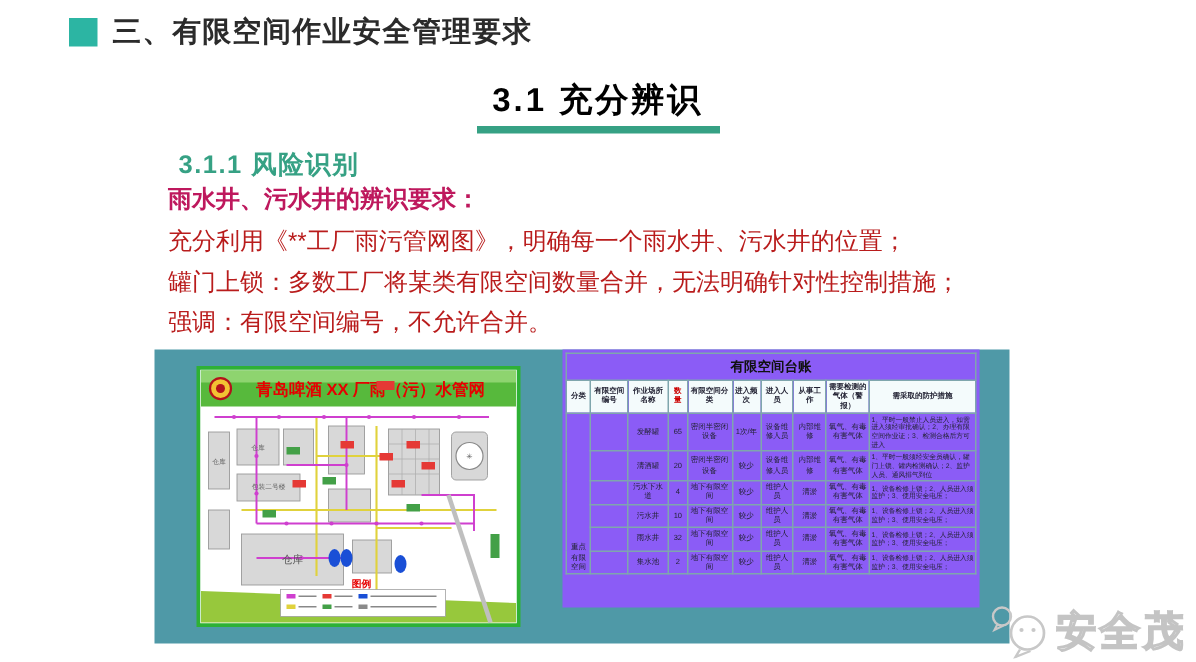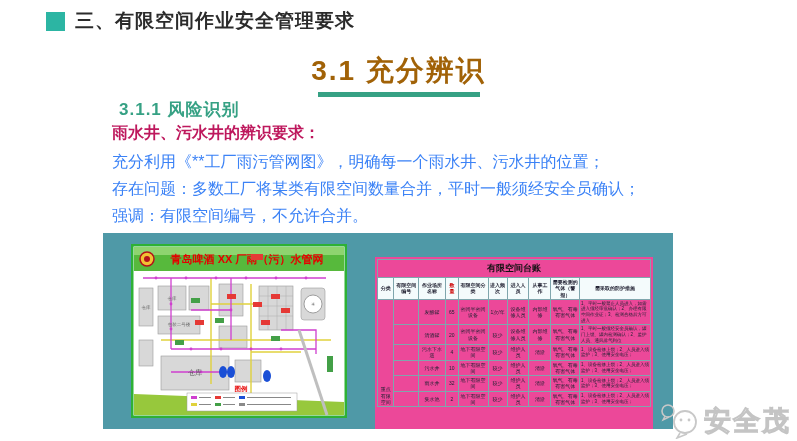--- a/index.html
+++ b/index.html
@@ -6,36 +6,36 @@
   body{font-family:"Liberation Sans","DejaVu Sans",sans-serif;background:#fff;}
   .slide{position:relative;width:797px;height:441px;background:#ffffff;overflow:hidden;}
 
   
   .title-row{position:absolute;left:46px;top:8px;display:flex;align-items:center;}
   .accent-square{width:19px;height:19px;background:#2cb5a3;margin-right:10px;}
   .slide-title{font-size:19px;font-weight:bold;color:#2b2b2b;letter-spacing:1px;}
 
   
   .section-wrap{position:absolute;left:0;top:52px;width:100%;text-align:center;}
-  .section-heading{display:inline-block;font-size:28px;font-weight:bold;color:#a16207;letter-spacing:2px;}
+  .section-heading{display:inline-block;font-size:22px;font-weight:bold;color:#000000;letter-spacing:2px;}
   .section-bar{width:162px;height:5px;background:#36a184;margin:2px auto 0 auto;}
 
   
   .subsection{position:absolute;left:119px;top:98px;font-size:17px;font-weight:bold;color:#36a184;letter-spacing:1px;}
   .lead{position:absolute;left:112px;top:123px;font-size:16px;font-weight:bold;color:#be185d;}
-  .body-lines{position:absolute;left:112px;top:148px;font-size:16px;color:#3b82f6;line-height:27px;}
+  .body-lines{position:absolute;left:112px;top:148px;font-size:16px;color:#b91c1c;line-height:27px;}
 
   
   .panel{position:absolute;left:103px;top:233px;width:570px;height:196px;background:#4f99a7;}
 
   
   .map-img{position:absolute;left:28px;top:11px;width:216px;height:174px;}
 
   
-  .ledger{position:absolute;left:272px;top:24px;width:278px;height:172px;background:#ec4899;padding:2px;box-sizing:border-box;overflow:hidden;}
+  .ledger{position:absolute;left:272px;top:0;width:278px;height:172px;background:#8b5cf6;padding:2px;box-sizing:border-box;overflow:hidden;}
   table.lt{border-collapse:collapse;width:100%;table-layout:fixed;}
   table.lt caption{font-size:9px;font-weight:bold;color:#111;padding:2px 0;border:1px solid #7fa6ad;border-bottom:none;caption-side:top;}
   table.lt th, table.lt td{border:1px solid #7fa6ad;font-size:5px;color:#223;padding:1px;text-align:center;vertical-align:middle;overflow:hidden;line-height:1.25;}
   table.lt th{font-weight:bold;background:#f4fbfc;height:16px;}
   table.lt th.red{color:#cc0000;}
   table.lt td.measure{text-align:left;font-size:4.5px;}
   table.lt td.group-cell{font-size:5px;vertical-align:bottom;color:#223;}
 
   
   .brand{position:absolute;right:6px;bottom:2px;display:flex;align-items:center;color:#c9c9c9;}
@@ -53,21 +53,21 @@
 
   <div class="section-wrap">
     <span class="section-heading">3.1  充分辨识</span>
     <div class="section-bar"></div>
   </div>
 
   <div class="subsection">3.1.1  风险识别</div>
   <div class="lead">雨水井、污水井的辨识要求：</div>
   <div class="body-lines">
     <div>充分利用《**工厂雨污管网图》，明确每一个雨水井、污水井的位置；</div>
-    <div>存在问题：多数工厂将某类有限空间数量合并，平时一般须经安全员确认；</div>
+    <div>罐门上锁：多数工厂将某类有限空间数量合并，无法明确针对性控制措施；</div>
     <div>强调：有限空间编号，不允许合并。</div>
   </div>
 
   <div class="panel">
 
     <svg class="map-img" viewBox="0 0 216 174">
 
       <rect x="1" y="1" width="214" height="172" fill="#ffffff" stroke="#2eb135" stroke-width="3"></rect>
 
       <rect x="3" y="3" width="210" height="24" fill="#57b93c"></rect>

